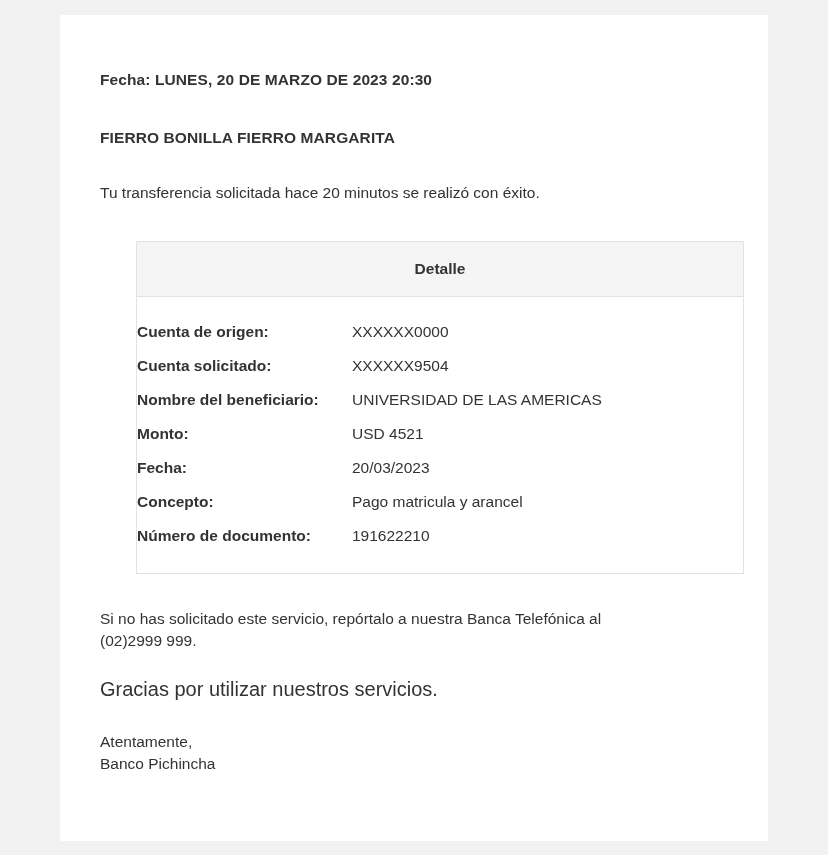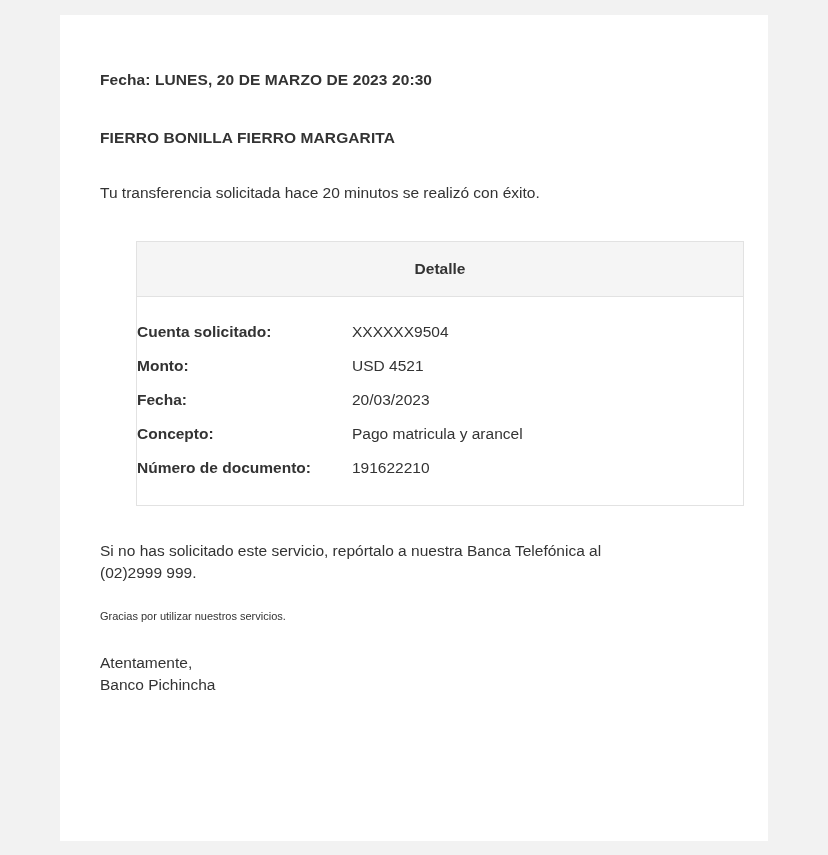--- a/index.html
+++ b/index.html
@@ -97,21 +97,21 @@
     font-weight: normal;
   }
   .note {
     font-size: 15.5px;
     color: #333333;
     margin: 34px 0 0 0;
     line-height: 1.42;
     max-width: 560px;
   }
   .thanks {
-    font-size: 11px;
+    font-size: 20px;
     color: #333333;
     margin: 26px 0 0 0;
   }
   .sign {
     font-size: 15.5px;
     color: #333333;
     margin: 30px 0 0 0;
     line-height: 1.42;
   }
   .sign-bold {
@@ -130,22 +130,30 @@
     <div class="recipient">FIERRO BONILLA FIERRO MARGARITA</div>
 
     <div class="intro">Tu transferencia solicitada hace 20 minutos se realizó con éxito.</div>
 
     <div class="detail-box">
       <div class="detail-header">Detalle</div>
       <div class="detail-body">
         <table class="detail-table">
           <tbody>
             <tr>
+              <td class="label">Cuenta de origen:</td>
+              <td class="value">XXXXXX0000</td>
+            </tr>
+            <tr>
               <td class="label">Cuenta solicitado:</td>
               <td class="value">XXXXXX9504</td>
+            </tr>
+            <tr>
+              <td class="label">Nombre del beneficiario:</td>
+              <td class="value">UNIVERSIDAD DE LAS AMERICAS</td>
             </tr>
             <tr>
               <td class="label">Monto:</td>
               <td class="value">USD 4521</td>
             </tr>
             <tr>
               <td class="label">Fecha:</td>
               <td class="value">20/03/2023</td>
             </tr>
             <tr>

